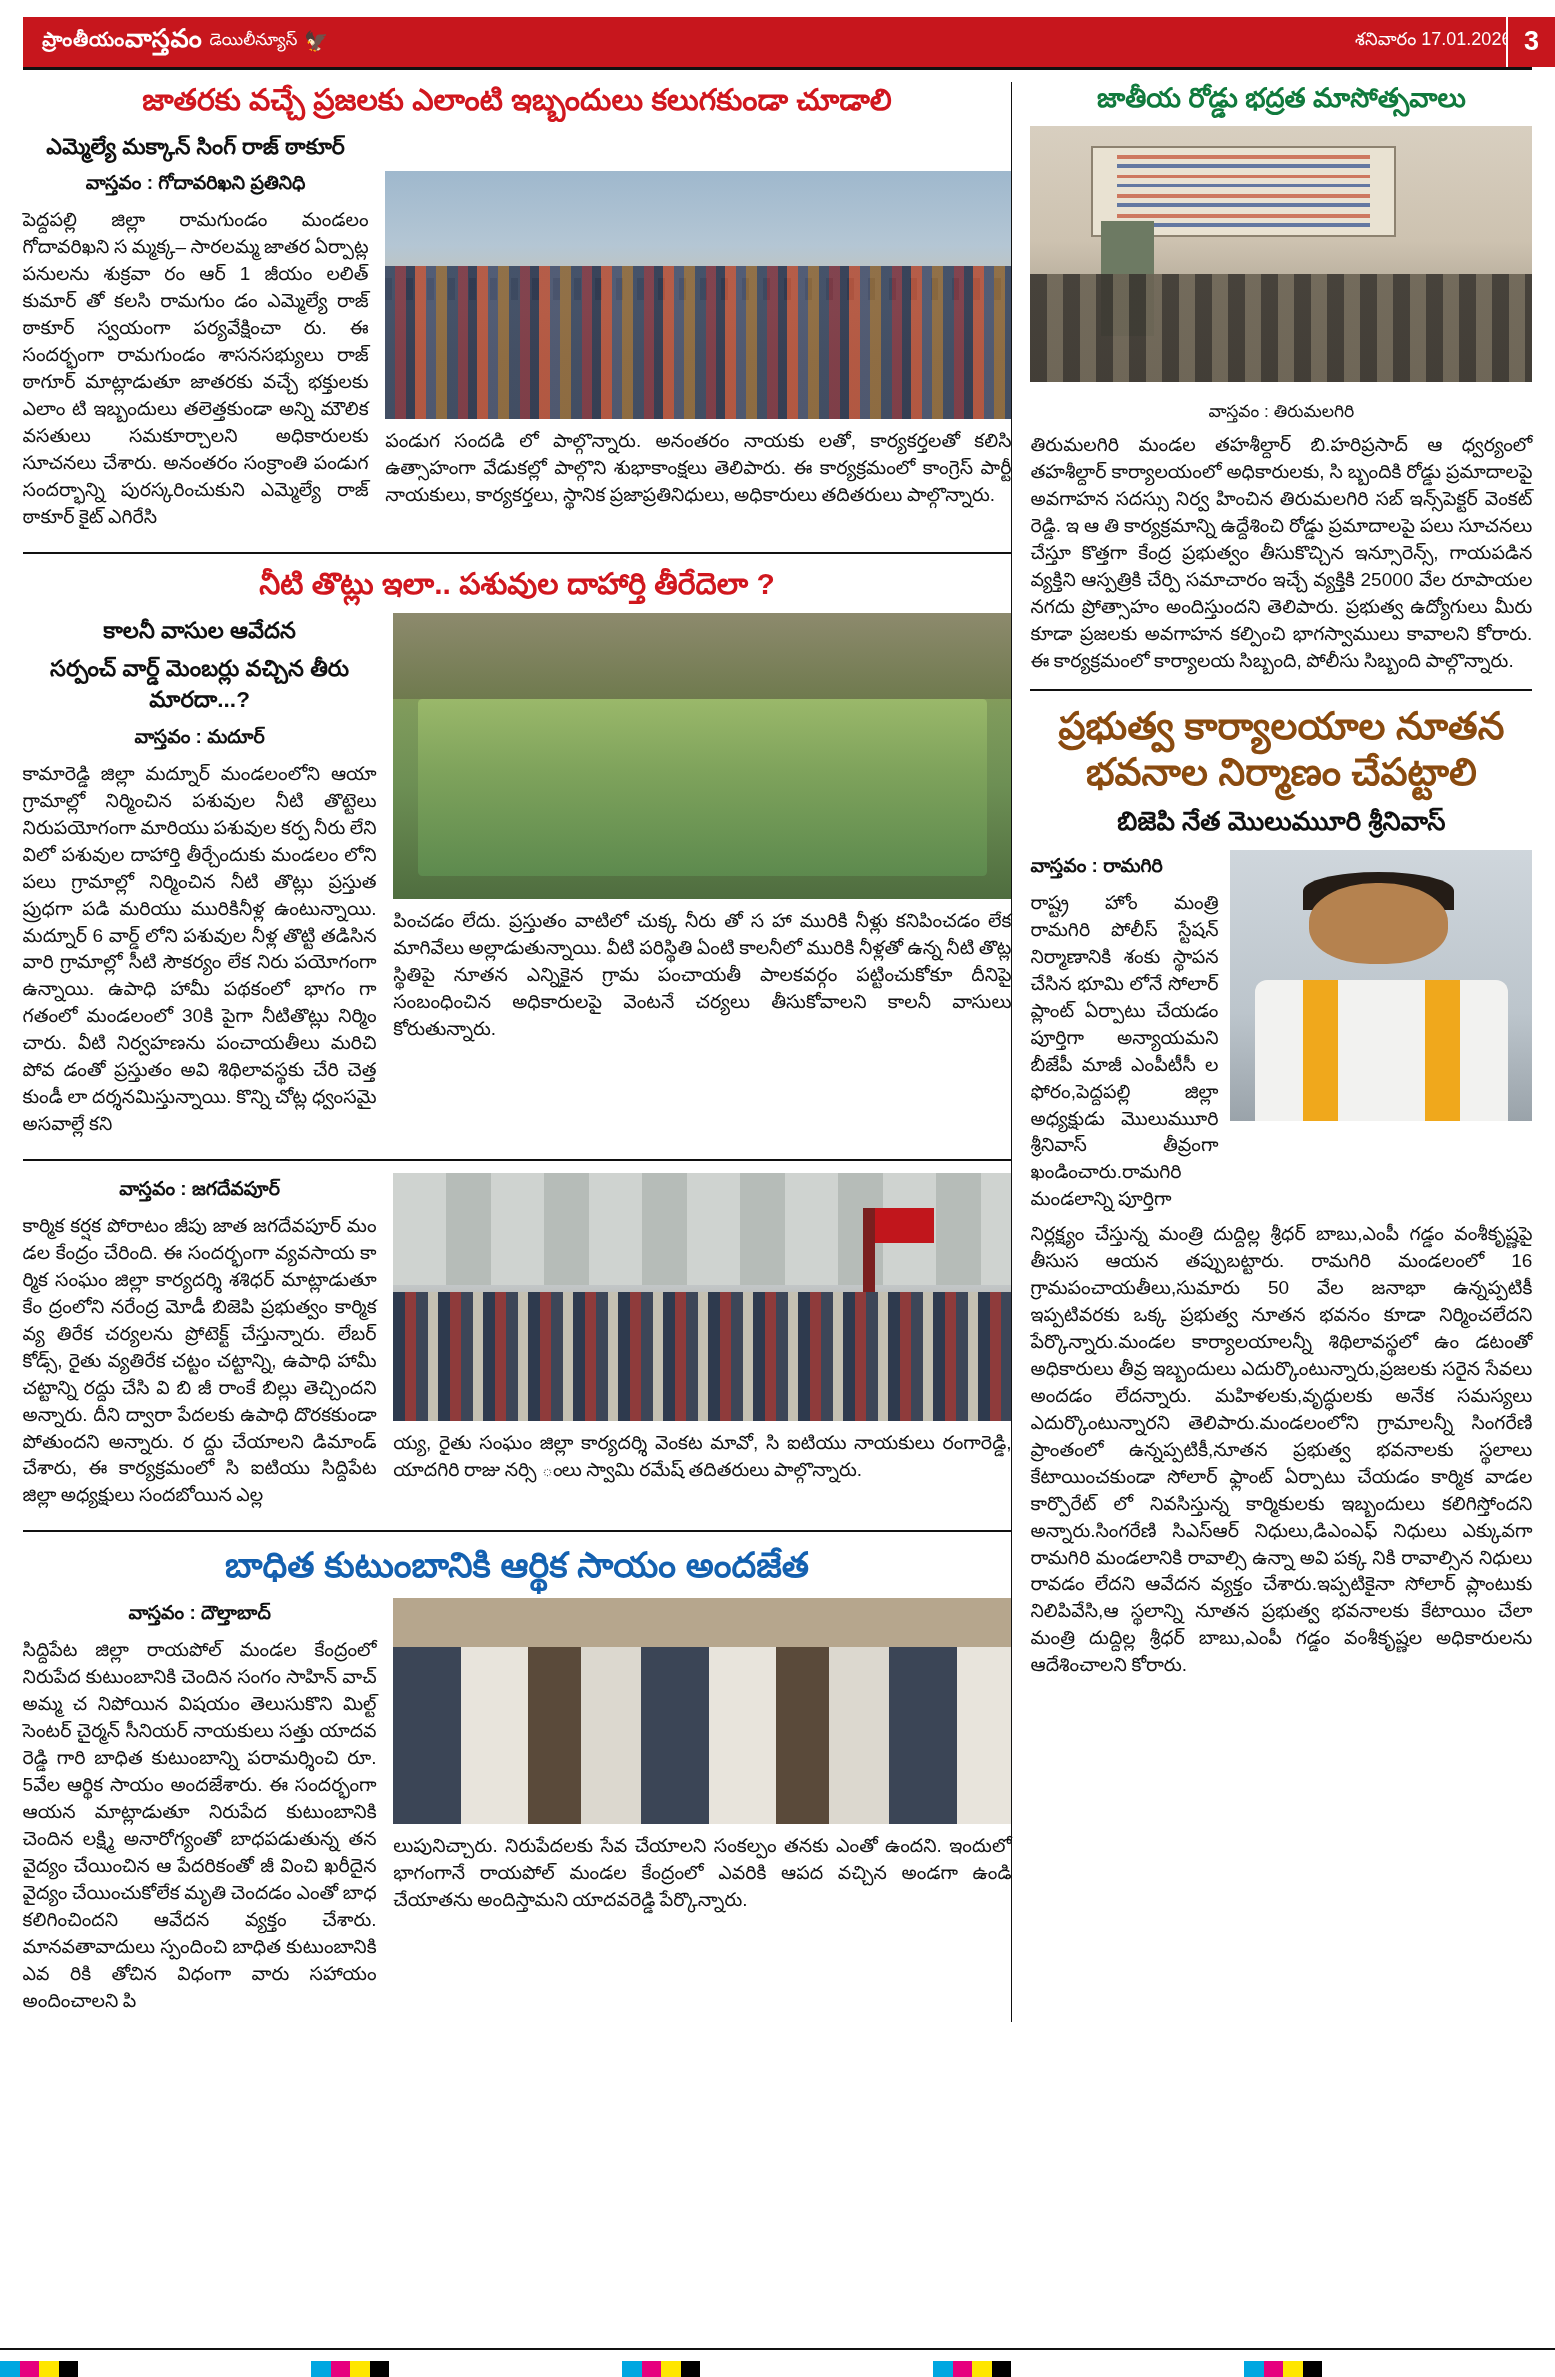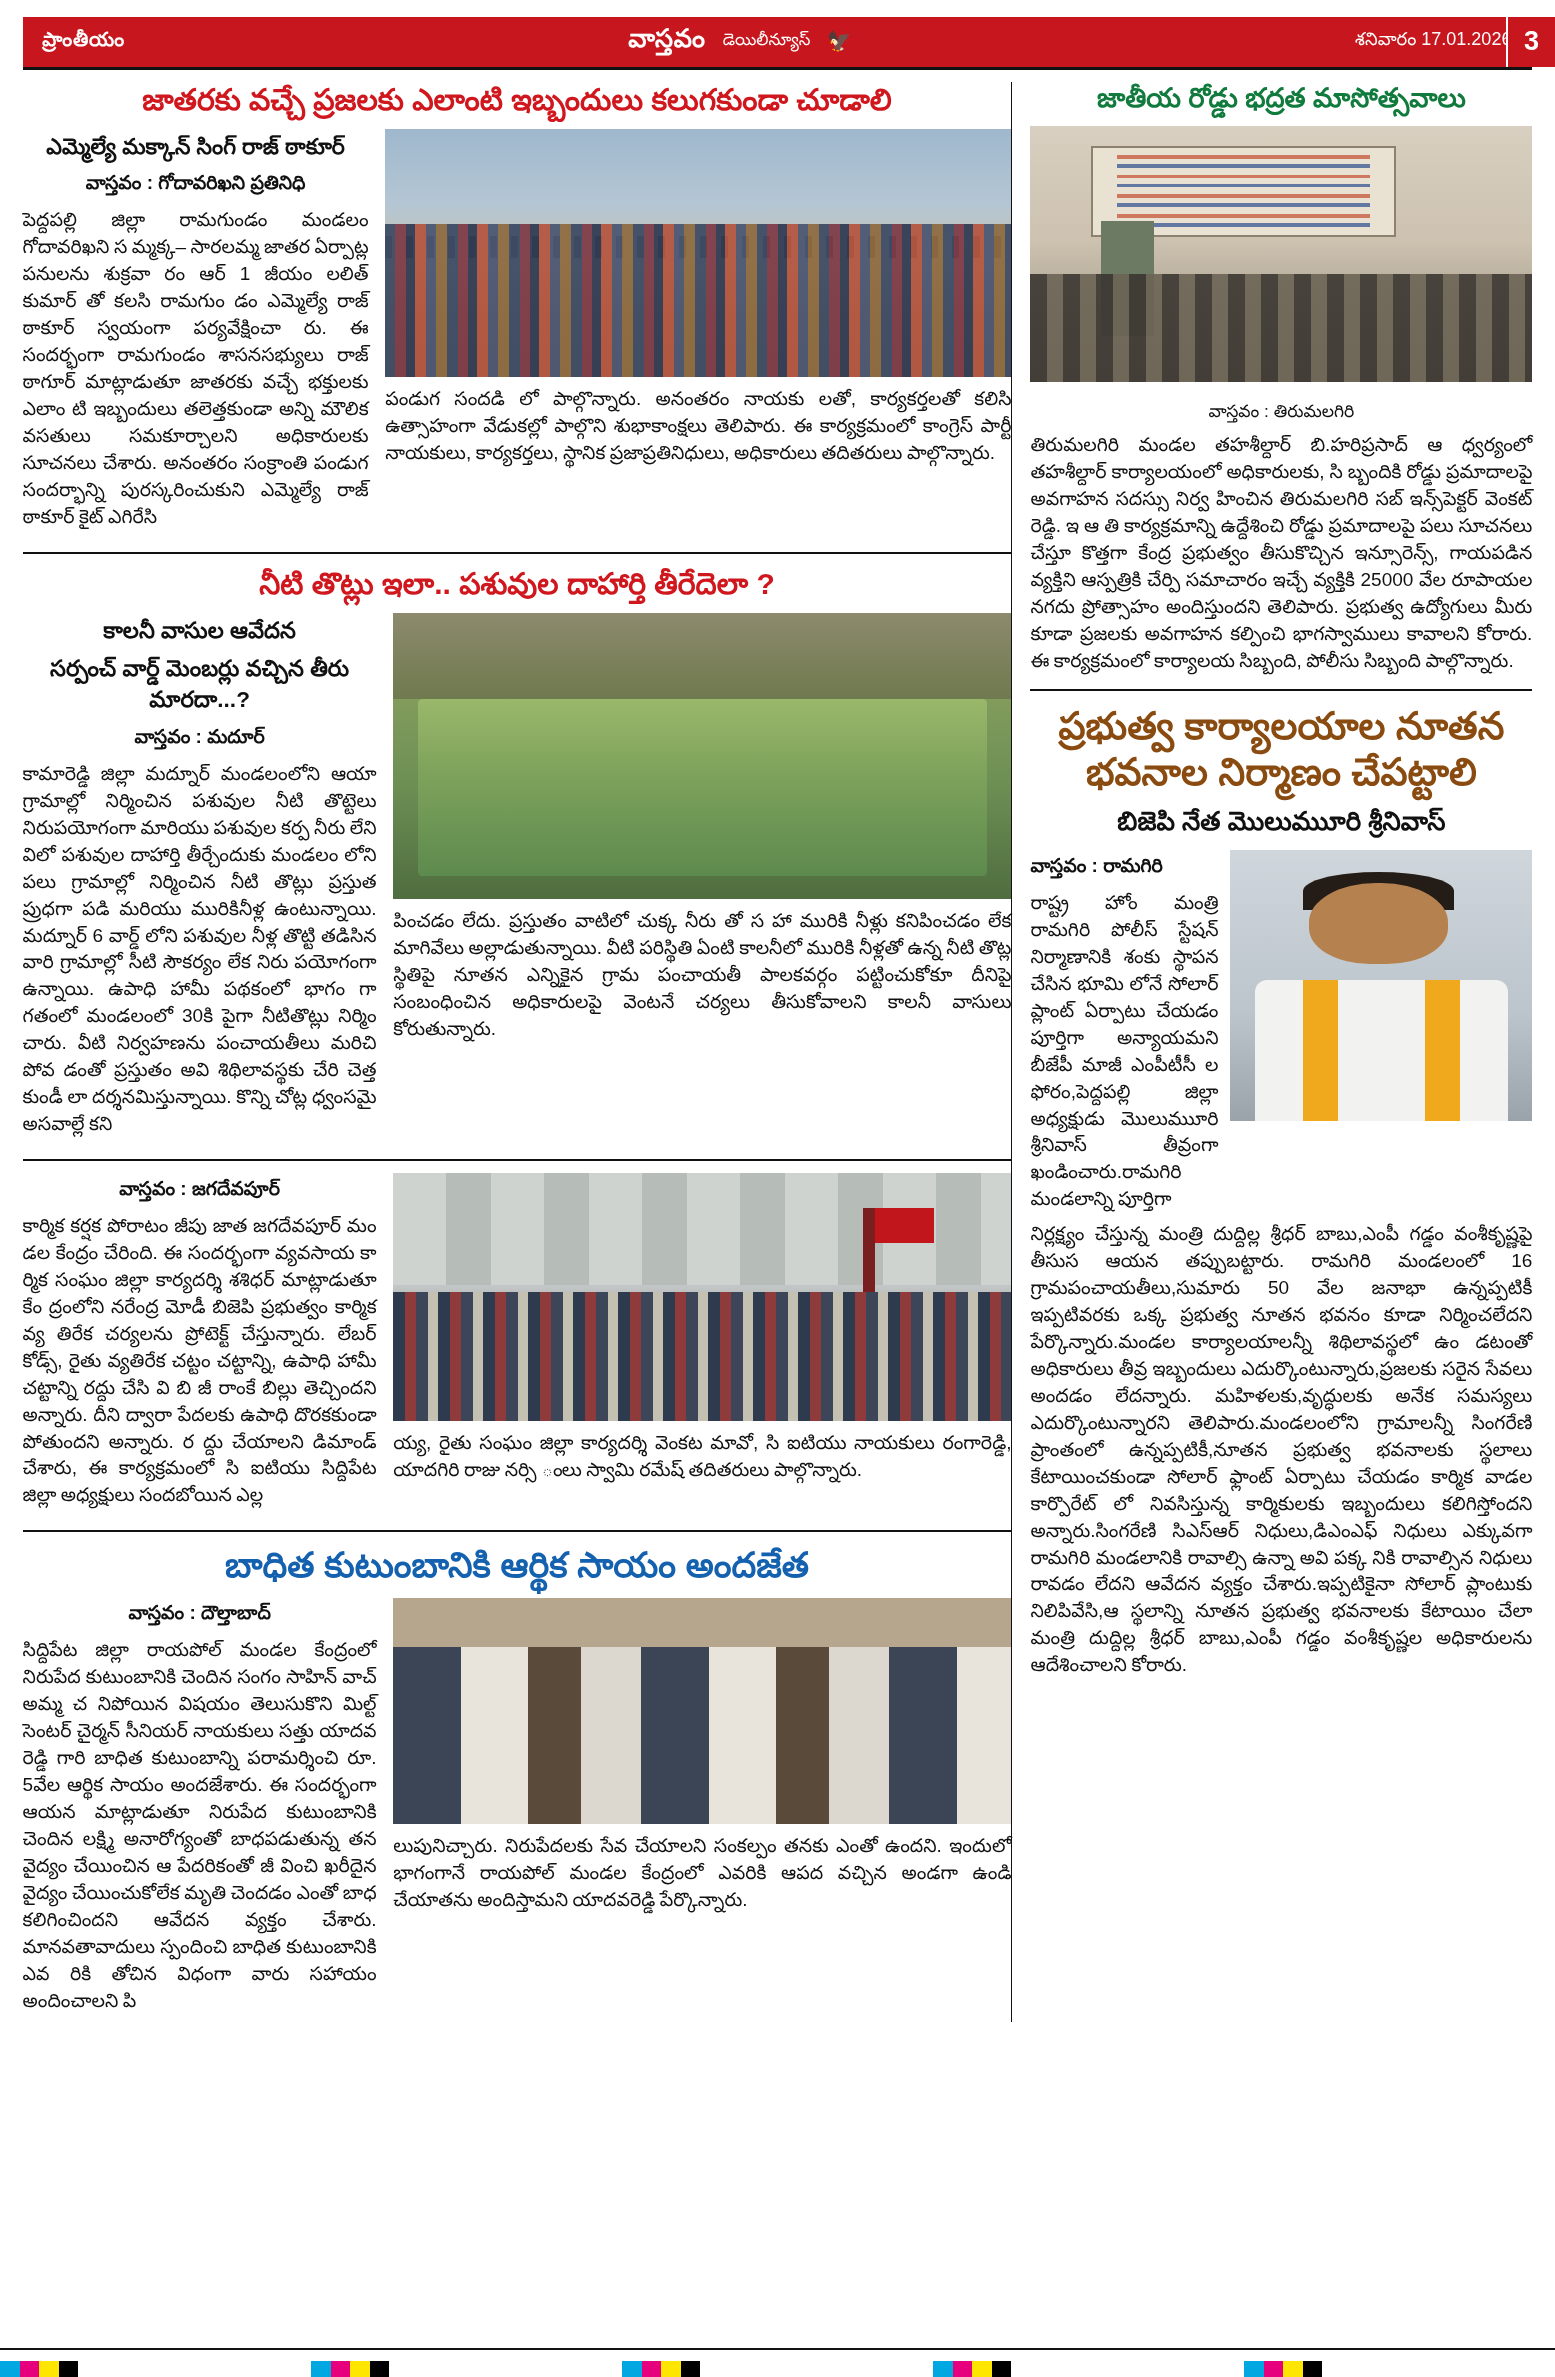--- a/index.html
+++ b/index.html
@@ -2,21 +2,21 @@
 <html style="font-size:12px"><head>
 <meta charset="utf-8">
 <style>
   html,body{margin:0;padding:0;background:#fff;}
   body{width:1555px;font-family:"Liberation Sans", sans-serif;color:#111;}
   .page{width:1555px;height:2377px;position:relative;background:#fff;box-sizing:border-box;padding:0 22.6px;}
 
   
   .masthead{height:50px;margin-top:16.6px;background:#c7161d;display:flex;align-items:center;position:relative;}
   .mast-left{background:#c7161d;color:#fff;font-size:19.6px;padding-left:19.6px;letter-spacing:0.8px;font-weight:bold;}
-  .mast-center{flex:1;display:flex;align-items:center;justify-content:center;gap:17px;}
+  .mast-center{flex:1;display:flex;align-items:center;justify-content:flex-start;gap:7px;}
   .mast-logo{color:#fff;font-size:25.6px;font-weight:bold;letter-spacing:0.8px;}
   .mast-sub{color:#fff;font-size:16.6px;}
   .mast-bird{color:#fff;font-size:19.6px;}
   .mast-date{color:#fff;font-size:18px;padding-right:21px;}
   .page-num{position:absolute;right:-22.6px;top:0;width:47px;height:50px;background:#c7161d;color:#fff;
     display:flex;align-items:center;justify-content:center;font-size:27px;font-weight:bold;border-left:2.3px solid #fff;}
   .mast-rule{height:3.8px;background:#111;margin-top:0;}
 
   
   .content{display:flex;gap:0;margin-top:12px;}
@@ -116,21 +116,21 @@
     <div class="left-zone">
 
       <div>
         <h1 class="hl hl-red">జాతరకు వచ్చే ప్రజలకు ఎలాంటి ఇబ్బందులు కలుగకుండా చూడాలి</h1>
         <div class="two-col">
           <div class="col" style="flex:0 0 346px;">
             <div class="subhead">ఎమ్మెల్యే మక్కాన్ సింగ్ రాజ్ ఠాకూర్</div>
             <div class="byline">వాస్తవం : గోదావరిఖని ప్రతినిధి</div>
             <p class="body">పెద్దపల్లి జిల్లా రామగుండం మండలం గోదావరిఖని స మ్మక్క– సారలమ్మ జాతర ఏర్పాట్ల పనులను శుక్రవా రం ఆర్ 1 జీయం లలిత్ కుమార్ తో కలసి రామగుం డం ఎమ్మెల్యే రాజ్ ఠాకూర్ స్వయంగా పర్యవేక్షించా రు. ఈ సందర్భంగా రామగుండం శాసనసభ్యులు రాజ్ ఠాగూర్ మాట్లాడుతూ జాతరకు వచ్చే భక్తులకు ఎలాం టి ఇబ్బందులు తలెత్తకుండా అన్ని మౌలిక వసతులు సమకూర్చాలని అధికారులకు సూచనలు చేశారు. అనంతరం సంక్రాంతి పండుగ సందర్భాన్ని పురస్కరించుకుని ఎమ్మెల్యే రాజ్ ఠాకూర్ కైట్ ఎగిరేసి</p>
           </div>
-          <div class="col" style="flex:1;">
+          <div class="col" style="flex:1;margin-top:42px;">
             <div class="photo ph-crowd" style="height:248px;width:100%;">
               <div class="heads"></div>
                 <div class="people"></div>
             </div>
             <p class="body" style="margin-top:9px;">పండుగ సందడి లో పాల్గొన్నారు. అనంతరం నాయకు లతో, కార్యకర్తలతో కలిసి ఉత్సాహంగా వేడుకల్లో పాల్గొని శుభాకాంక్షలు తెలిపారు. ఈ కార్యక్రమంలో కాంగ్రెస్ పార్టీ నాయకులు, కార్యకర్తలు, స్థానిక ప్రజాప్రతినిధులు, అధికారులు తదితరులు పాల్గొన్నారు.</p>
           </div>
         </div>
       </div>
 
       <div class="rule"></div>

